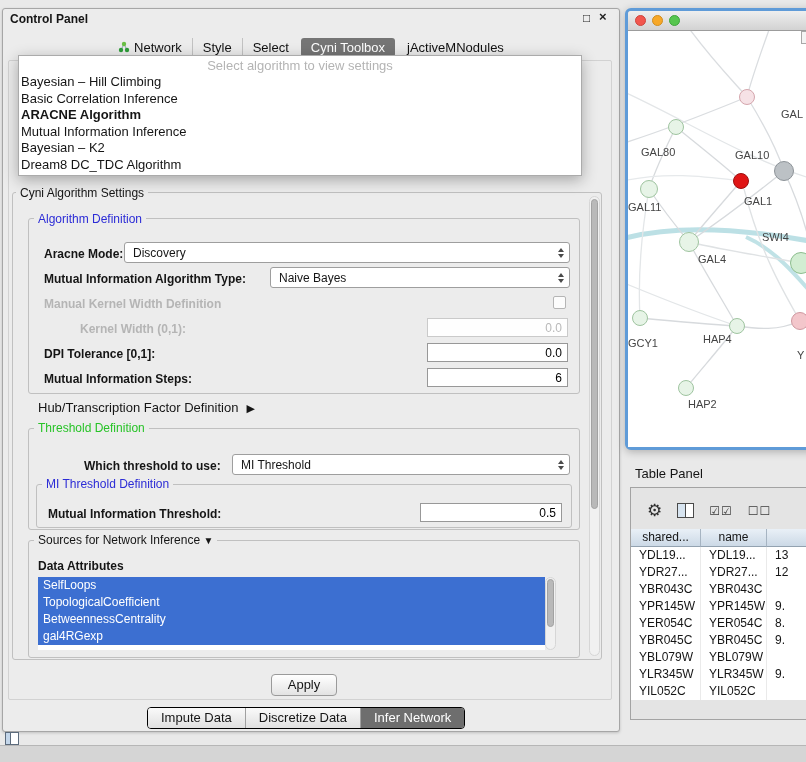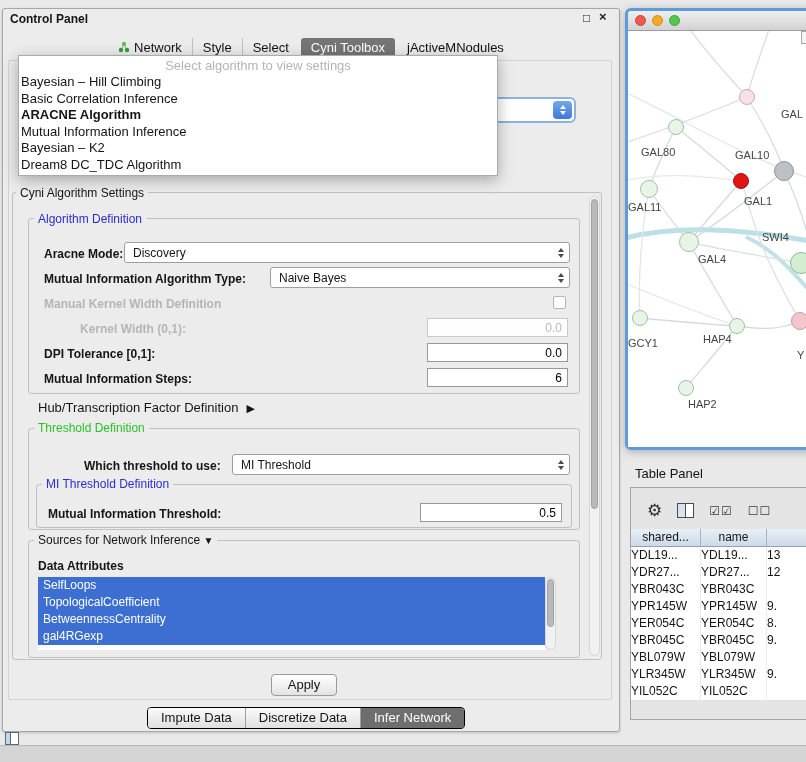--- a/index.html
+++ b/index.html
@@ -25,21 +25,21 @@
   
   .combo-frag { left:30px; top:97px; width:546px; height:26px; background:#fff;
                 border:2px solid #8ab2e4; border-radius:6px; z-index:5; }
   .frag-cap { position:absolute; right:2px; top:2px; bottom:2px; width:19px; border-radius:4px;
               background:linear-gradient(#74a7ee,#3f79d8); display:flex; flex-direction:column;
               align-items:center; justify-content:center; gap:2px; }
   .wtri-up { width:0; height:0; border-left:3px solid transparent; border-right:3px solid transparent; border-bottom:4px solid #fff; }
   .wtri-dn { width:0; height:0; border-left:3px solid transparent; border-right:3px solid transparent; border-top:4px solid #fff; }
 
   
-  .popup { left:18px; top:55px; width:480px; height:121px; background:#fff;
+  .popup { left:18px; top:55px; width:564px; height:121px; background:#fff;
            border:1px solid #ababab; box-shadow:0 4px 14px rgba(0,0,0,.3); z-index:10; padding-top:2px; }
   .popup .prompt { display:block; text-align:center; color:#b4b4b4; font-size:13px; line-height:16px; }
   .popup .pitem { display:block; font-size:13px; line-height:16.5px; padding-left:2px; white-space:nowrap; }
   .popup .pitem.bold { font-weight:bold; }
 
   
   .group { border:1px solid #c0c0c0; border-radius:3px; }
   .gtitle { background:#ececec; padding:0 4px; font-size:12px; white-space:nowrap; z-index:2; }
   .blue { color:#2b2bd6; }
   .green { color:#27c327; }
@@ -105,21 +105,21 @@
   .tp-toolbar { display:flex; align-items:center; gap:15px; padding:14px 0 10px 16px; }
   .gear { font-size:17px; color:#2e2e2e; line-height:1; }
   .colicon { width:17px; height:15px; border:1px solid #4a4a4a; background:#fff; position:relative; }
   .colicon .lc { position:absolute; left:0; top:0; bottom:0; width:8px; background:#d7e4f0; border-right:1px solid #4a4a4a; }
   .cbpair { font-size:12px; color:#3b3b3b; letter-spacing:1px; white-space:nowrap; }
   .tbl { width:196px; background:#fff; }
   .th-row { display:flex; height:18px; }
   .th { background:linear-gradient(#e9f0f7,#ccd9e6); border-right:1px solid #a6b4c2; border-bottom:1px solid #93a2b0;
         font-size:12px; line-height:17px; text-align:center; white-space:nowrap; overflow:hidden; }
   .tr { display:flex; height:17px; }
-  .tdc { font-size:12px; line-height:17px; padding-left:0; border-right:1px solid #eaeaea; white-space:nowrap; overflow:hidden; }
+  .tdc { font-size:12px; line-height:17px; padding-left:8px; border-right:1px solid #eaeaea; white-space:nowrap; overflow:hidden; }
   .c1 { width:70px; } .c2 { width:66px; } .c3 { width:60px; }
 
   
   .bottom-strip { left:0; top:745px; width:806px; height:17px; background:#d5d5d5; border-top:1px solid #b6b6b6; }
   .mini-icon { left:5px; top:732px; width:14px; height:13px; border:1px solid #5c6b7c; background:#fff; }
   .mini-icon .b { position:absolute; left:0; top:0; width:5px; bottom:0; background:#c3d6ea; border-right:1px solid #5c6b7c; }
 </style>
 </head>
 <body>
 

